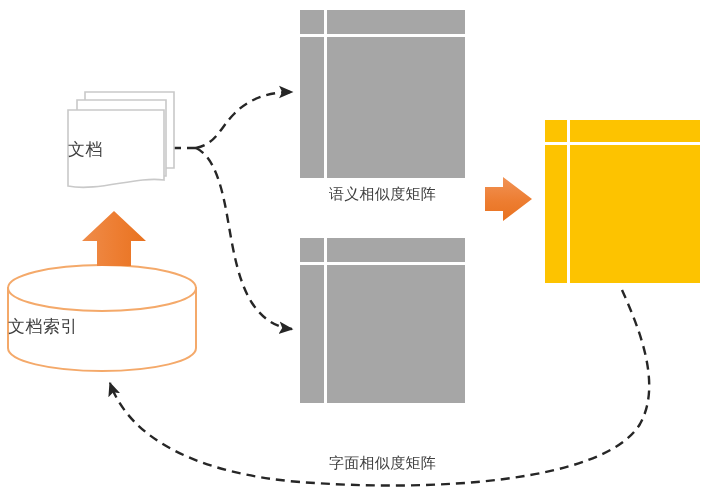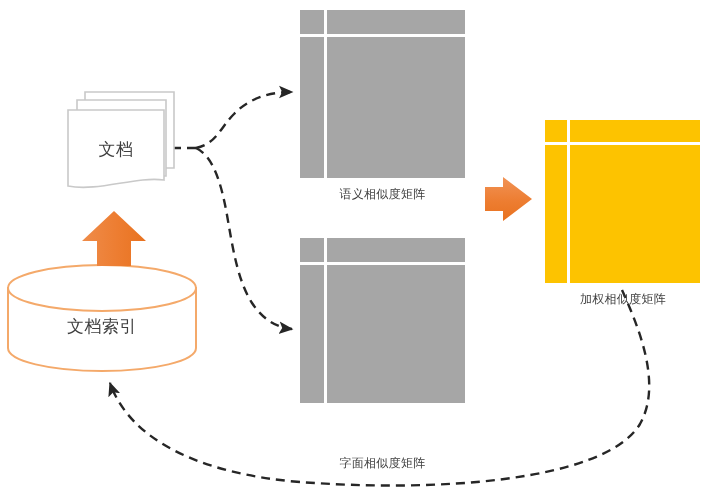--- a/index.html
+++ b/index.html
@@ -19,32 +19,31 @@
   }
   .svg-layer {
     position: absolute;
     left: 0;
     top: 0;
     width: 716px;
     height: 495px;
   }
   .node-label {
     position: absolute;
-    text-align: center;
     color: #3f3f3f;
     font-size: 17px;
     line-height: 20px;
     letter-spacing: 0.5px;
     white-space: nowrap;
   }
   .caption {
     position: absolute;
     text-align: center;
     color: #3f3f3f;
-    font-size: 12px;
+    font-size: 15px;
     line-height: 18px;
     letter-spacing: 0.3px;
     white-space: nowrap;
   }
   
   .matrix {
     position: absolute;
     display: grid;
     gap: 3px;
   }
@@ -131,19 +130,18 @@
   </div>
   <div class="caption" style="left:300px; top:410px; width:165px;margin-top:44px;">字面相似度矩阵</div>
 
   <div class="matrix matrix-weighted" style="left:545px; top:120px; width:155px; height:163px;
               grid-template-columns: 22px 1fr; grid-template-rows: 22px 1fr;">
     <div class="cell"></div>
     <div class="cell"></div>
     <div class="cell"></div>
     <div class="cell"></div>
   </div>
-  <div class="caption" style="left:533px; top:290px; width:180px;">加权相似度矩阵</div>
 
   <div class="node-label" style="left:68px; top:140px; width:96px;">文档</div>
 
   <div class="node-label" style="left:8px; top:317px; width:188px;">文档索引</div>
 
 </div>
 
 </body></html>

